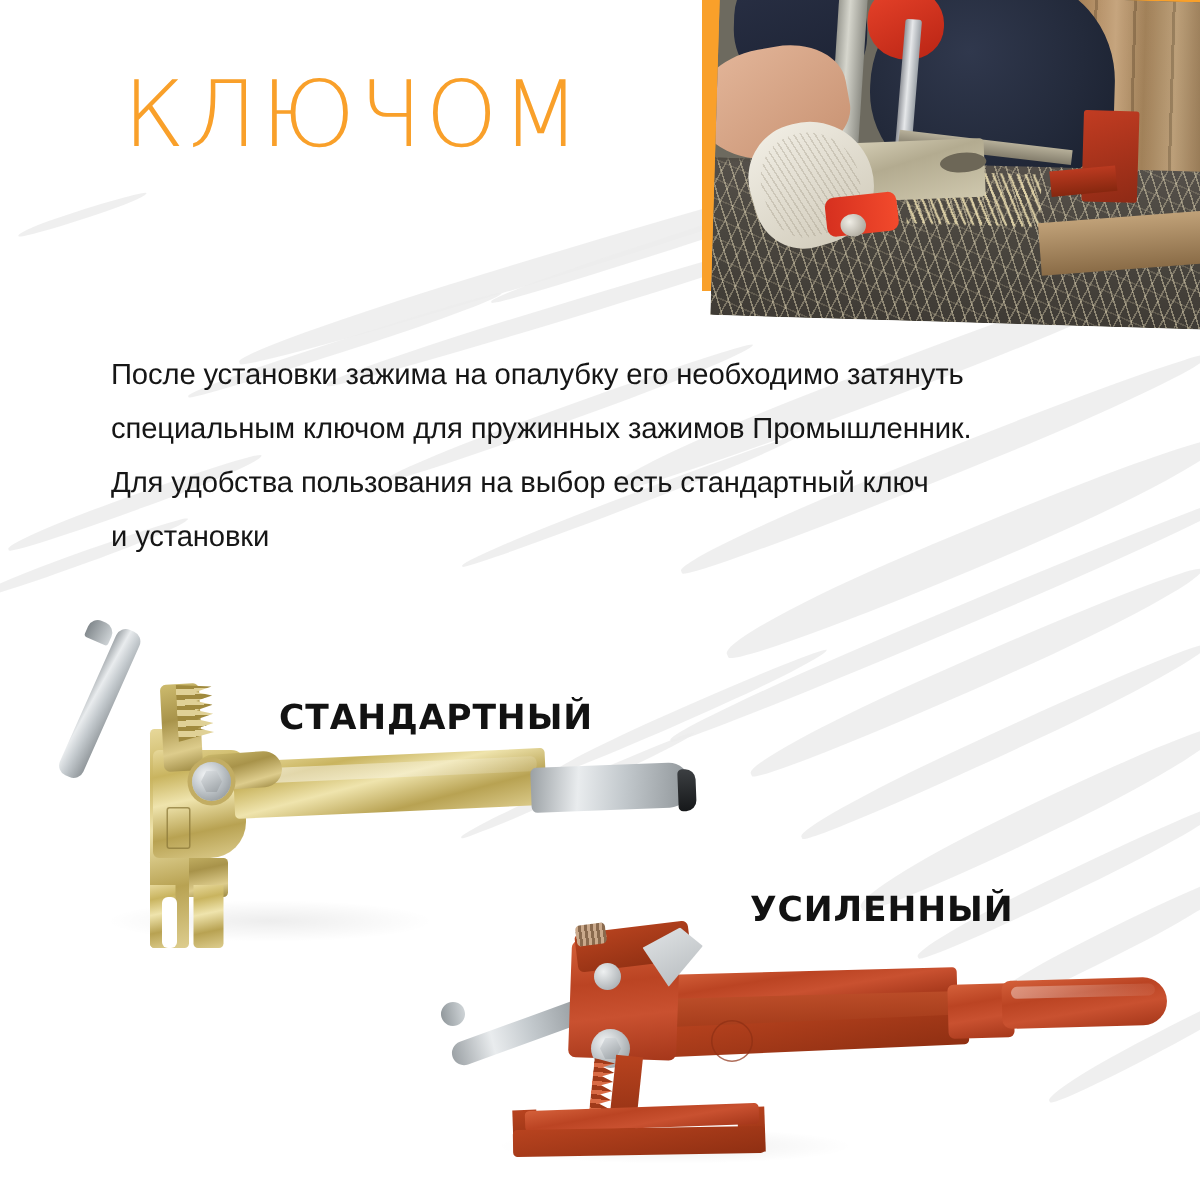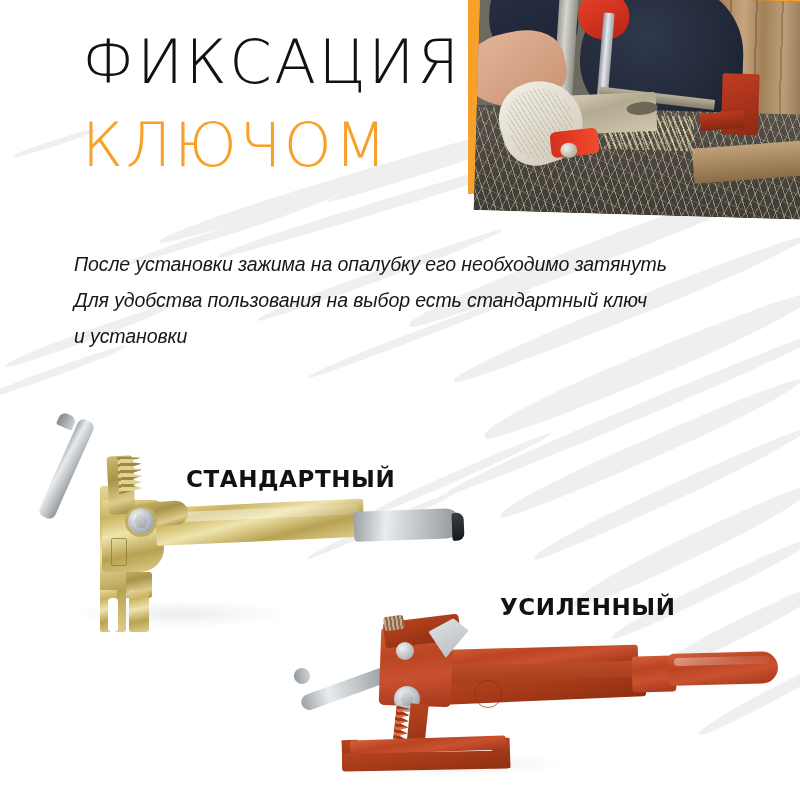--- a/index.html
+++ b/index.html
@@ -191,24 +191,23 @@
   }
   .ph-redbracket2{
     position:absolute;left:66%;top:52%;width:13%;height:8%;
     background:linear-gradient(180deg,#bb3a20,#86270f);
     transform:rotate(-7deg);
   }
 
   
   .body-copy{
     position:absolute;
-    left:74px; top:246px;
+    left:74px; top:232px;
     width:660px;
     z-index:4;
-    font-style:italic;
   }
   .body-line{
     font-family:"Liberation Sans", sans-serif;
     font-size:19.5px;
     line-height:36px;
     color:#161616;
     letter-spacing:-.1px;
     white-space:nowrap;
   }
 
@@ -486,21 +485,20 @@
     <div class="brush" style="left:250px;top:270px;width:260px;height:10px;transform:rotate(-20deg);"></div>
     <div class="brush" style="left:300px;top:330px;width:240px;height:8px;transform:rotate(-21deg);"></div>
     <div class="brush" style="left:360px;top:470px;width:200px;height:9px;transform:rotate(-24deg);"></div>
     <div class="brush" style="left:300px;top:520px;width:170px;height:7px;transform:rotate(-24deg);"></div>
     <div class="brush" style="left:560px;top:140px;width:120px;height:7px;transform:rotate(-18deg);"></div>
     <div class="brush" style="left:690px;top:690px;width:160px;height:12px;transform:rotate(-28deg);"></div>
     <div class="brush" style="left:10px;top:140px;width:90px;height:6px;transform:rotate(-18deg);"></div>
   </div>
 
   <div class="title-block">
-    <div class="title-line title-1">ФИКСАЦИЯ</div>
     <div class="title-line title-2">КЛЮЧОМ</div>
   </div>
 
   <div class="photo-wrap">
     <div class="photo-accent"></div>
     <div class="photo">
       <div class="photo-inner">
         <div class="ph-wood"></div>
         <div class="ph-navy"></div>
         <div class="ph-navy2"></div>
@@ -518,20 +516,21 @@
         <div class="ph-clamp-slot"></div>
         <div class="ph-glove"></div>
         <div class="ph-redgrip"></div>
         <div class="ph-bolt"></div>
       </div>
     </div>
   </div>
 
   <div class="body-copy">
     <div class="body-line">После установки зажима на опалубку его необходимо затянуть</div>
+    <div class="body-line">специальным ключом для пружинных зажимов Промышленник.</div>
     <div class="body-line">Для удобства пользования на выбор есть стандартный ключ</div>
     <div class="body-line">и установки</div>
   </div>
 
   <div class="tool-label label-standard">СТАНДАРТНЫЙ</div>
   <div class="tool-label label-reinforced">УСИЛЕННЫЙ</div>
 
   <div class="shadow-soft" style="left:70px;top:600px;width:220px;height:28px;"></div>
   <div class="tool" id="tool-standard">
     <div class="st-sidebar sil-grad"></div>

